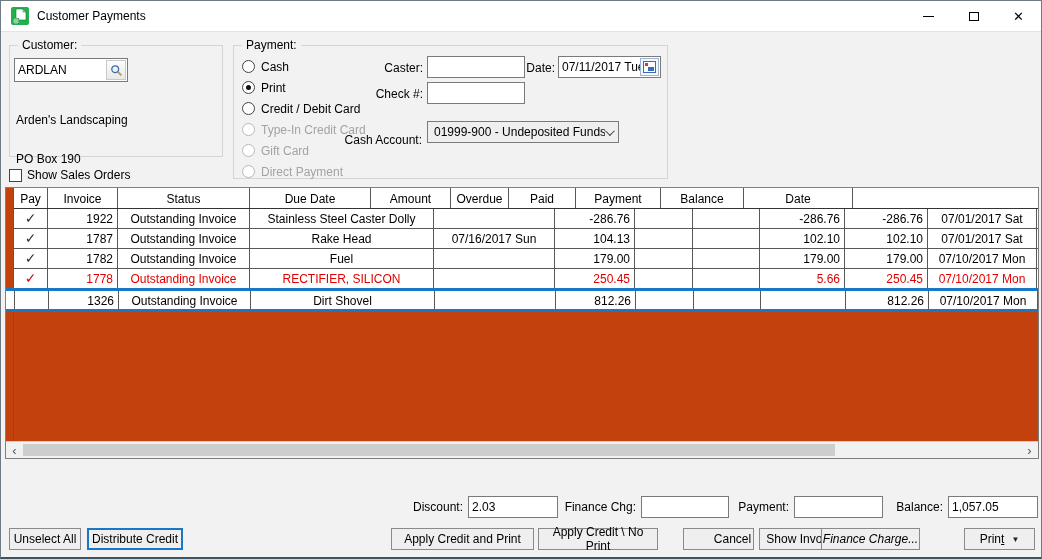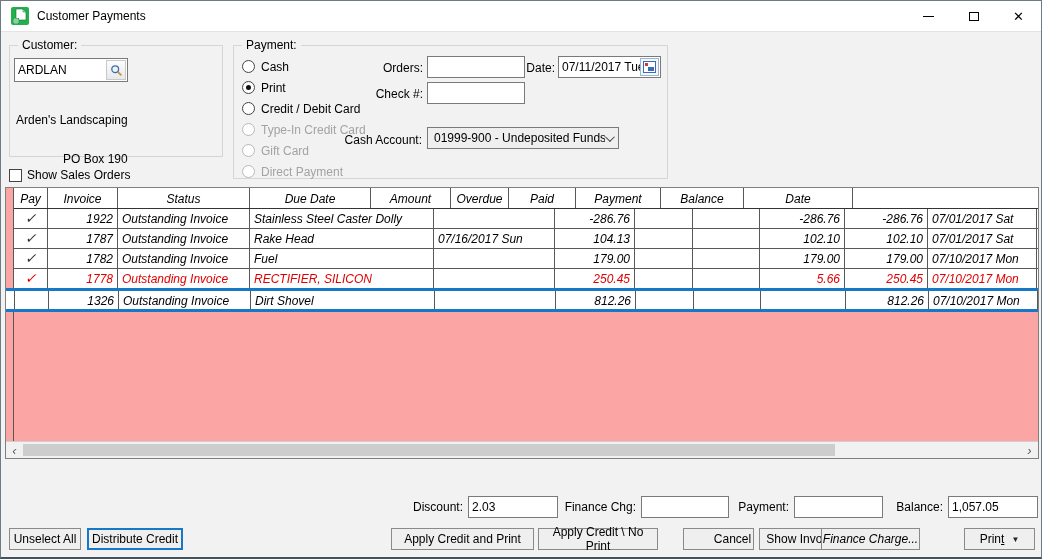--- a/index.html
+++ b/index.html
@@ -26,21 +26,21 @@
   .gb-payment  { left:232px; top:44px; width:435px; height:134px; }
 
   
   .lookup-wrap { position:absolute; left:4px; top:12px; width:114px; height:24px;
                  border:1px solid #7a7a7a; background:#fff; display:flex; align-items:center; }
   .lookup-input { border:none; outline:none; flex:1; min-width:0; height:100%; padding:0 3px;
                   font:inherit; background:transparent; }
   .search-btn { width:20px; height:20px; margin-right:1px; flex:none; border:1px solid #c8c8c8;
                 background:linear-gradient(#fdfdfd,#e8e8e8); display:flex; align-items:center; justify-content:center; }
   .address { position:absolute; left:6px; top:42px; line-height:13px; white-space:pre; }
-  .address div { height:13px;text-align:right; }
+  .address div { height:13px; }
 
   
   .radio-col { position:absolute; left:8px; top:10px; display:flex; flex-direction:column; }
   .radio-row { height:21px; display:flex; align-items:center; }
   .radio { width:13px; height:13px; border:1px solid #444; border-radius:50%; background:#fff;
            margin-right:6px; flex:none; position:relative; }
   .radio-row.selected .radio::after { content:""; position:absolute; left:3px; top:3px;
            width:5px; height:5px; border-radius:50%; background:#111; }
   .radio-row.disabled .radio { border-color:#b9b9b9; }
   .radio-row.disabled .radio-label { color:#a3a3a3; }
@@ -63,29 +63,29 @@
   .combo-text { flex:1; white-space:nowrap; overflow:hidden; }
   .chevron { width:7px; height:7px; border-right:1.6px solid #444; border-bottom:1.6px solid #444;
              transform:rotate(45deg) translateY(-2px); flex:none; }
 
   
   .sso { position:absolute; left:8px; top:167px; display:flex; align-items:center; }
   .checkbox { width:13px; height:13px; border:1px solid #444; background:#fff; margin-right:5px; flex:none; }
 
   
   .tbl { position:absolute; left:4px; top:186px; width:1034px; height:272px;
-         border:1px solid #7f7f7f; background:#fca5a5; overflow:hidden;font-style:italic; }
+         border:1px solid #7f7f7f; background:#c2410c; overflow:hidden; }
   .left-strip { position:absolute; left:0; top:0; bottom:17px; width:8px; border-right:1px solid #585858; }
   .trow, .thead { display:flex; margin-left:8px; position:relative; background:#fff; }
   .thead { height:21px; border-bottom:1px solid #333; }
   .trow { height:20px; border-bottom:1px solid #585858; }
   .cell, .hcell { border-right:1px solid #585858; padding:2px 4px 0 4px; white-space:nowrap;
                   overflow:hidden; flex:none; line-height:16px; }
   .hcell { text-align:center; padding-top:3px; }
-  .a-right { text-align:right; } .a-center { text-align:center; } .a-left { text-align:left; }
+  .a-right { text-align:right; } .a-center { text-align:center; } .a-left { text-align:center; }
   .c-pay{width:34px} .c-invoice{width:70px} .c-status{width:132px} .c-desc{width:184px}
   .c-due{width:121px} .c-amount{width:80px} .c-overdue{width:58px} .c-paid{width:67px}
   .c-payment{width:85px} .c-balance{width:83px} .c-date{width:109px}
   .trow .c-pay { font-size:14px; line-height:15px; color:#333; }
   .trow.credit-red .cell { color:#e00000; }
   .trow.selected { height:24px; margin-left:0; margin-top:-1px; z-index:2;
                    border-top:3px solid #1878c8; border-bottom:3px solid #1878c8; }
   .trow.selected::before { content:""; width:8px; flex:none; border-right:1px solid #585858; }
 
   
@@ -178,36 +178,36 @@
         <span class="radio"></span>
         <span class="radio-label">Gift Card</span>
       </div>
       <div class="radio-row disabled">
         <span class="radio"></span>
         <span class="radio-label">Direct Payment</span>
       </div>
     </div>
   </div>
 
-  <span class="fldlabel" style="left:352px; top:60px; width:70px;">Orders:</span>
+  <span class="fldlabel" style="left:352px; top:60px; width:70px;">Caster:</span>
   <input class="txtfield" style="left: 426px; top: 55px; width: 98px;" value="">
 
   <span class="fldlabel" style="left:524px; top:60px; width:30px;">Date:</span>
   <div class="txtfield date-field" style="left:557px; top:55px; width:103px;">
     <span class="date-text">07/11/2017 Tue</span>
     <span class="cal-btn">
         <span class="cal-ico"></span>
       </span>
   </div>
 
   <span class="fldlabel" style="left:352px; top:86px; width:70px;">Check #:</span>
   <input class="txtfield" style="left: 426px; top: 81px; width: 98px;" value="">
 
   <span class="fldlabel" style="left:331px; top:132px; width:90px;">Cash Account:</span>
-  <div class="combo" style="left:426px; top:126px; width:192px;">
+  <div class="combo" style="left:426px; top:120px; width:192px;">
     <span class="combo-text">01999-900 - Undeposited Funds</span>
     <span class="chevron"></span>
   </div>
 
   <div class="sso">
     <span class="checkbox"></span>
     <span>Show Sales Orders</span>
   </div>
 
   <div class="tbl">

